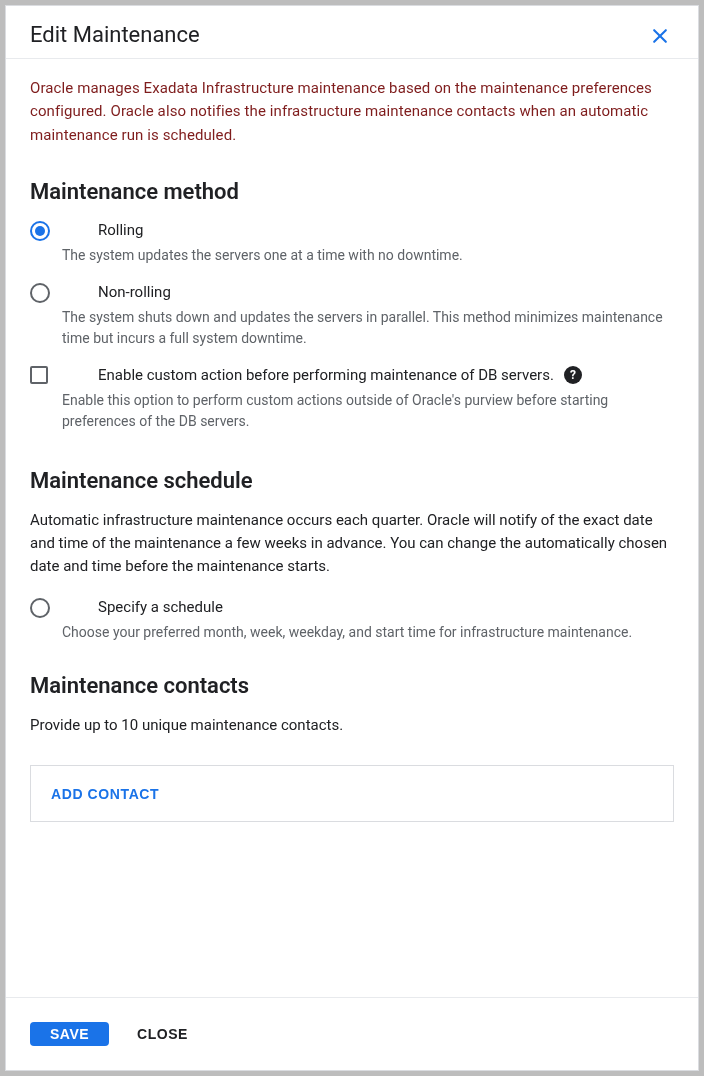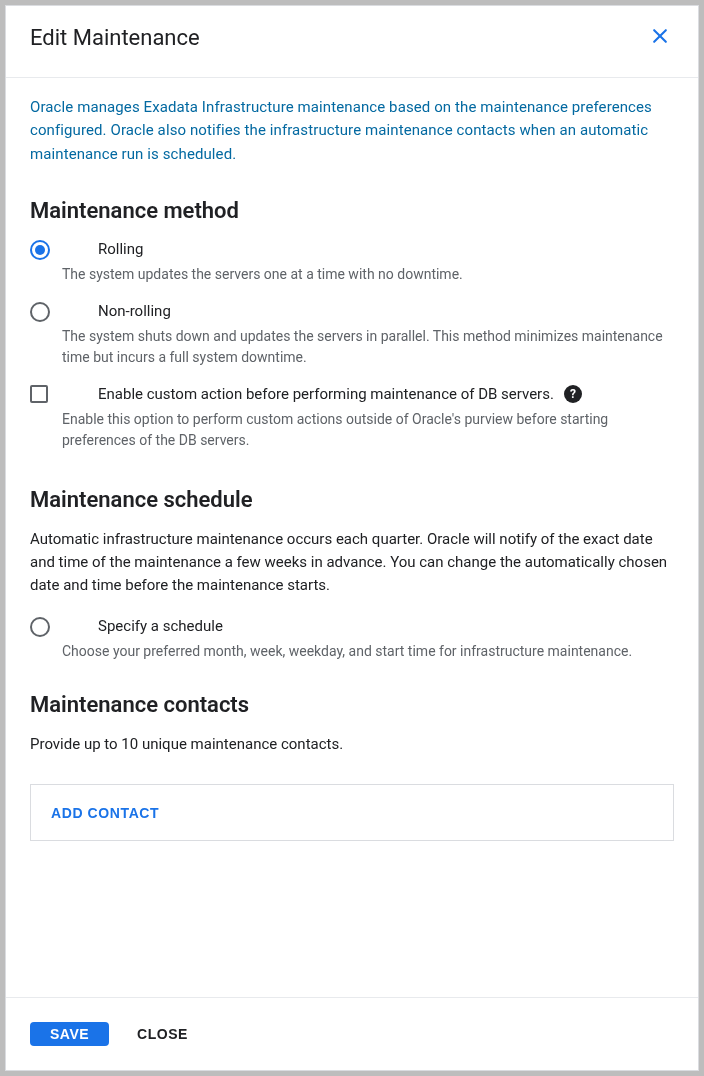--- a/index.html
+++ b/index.html
@@ -17,23 +17,23 @@
     background: #fff;
     margin: 5px;
     width: 694px;
     height: 1066px;
     display: flex;
     flex-direction: column;
     border: 1px solid #dadce0;
   }
   .dialog-header {
     display: flex;
-    align-items: flex-end;
+    align-items: flex-start;
     justify-content: space-between;
-    padding: 16px 24px 27px 24px;
+    padding: 16px 24px 8px 24px;
     border-bottom: 1px solid #e8eaed;
   }
   .dialog-title {
     font-size: 22px;
     font-weight: 400;
     color: #202124;
   }
   .close-btn {
     background: none;
     border: none;
@@ -46,21 +46,21 @@
   }
   .close-btn svg { width: 20px; height: 20px; }
   .dialog-body {
     flex: 1;
     padding: 18px 24px 10px 24px;
     overflow-y: auto;
   }
   .intro {
     font-size: 15px;
     line-height: 1.55;
-    color: #0369a1;
+    color: #7f1d1d;
     margin-bottom: 32px;
     letter-spacing: 0.1px;
   }
   .section-heading {
     font-size: 22px;
     font-weight: 600;
     color: #202124;
     margin: 24px 0 16px 0;
   }
   .section-heading.first { margin-top: 8px; }

